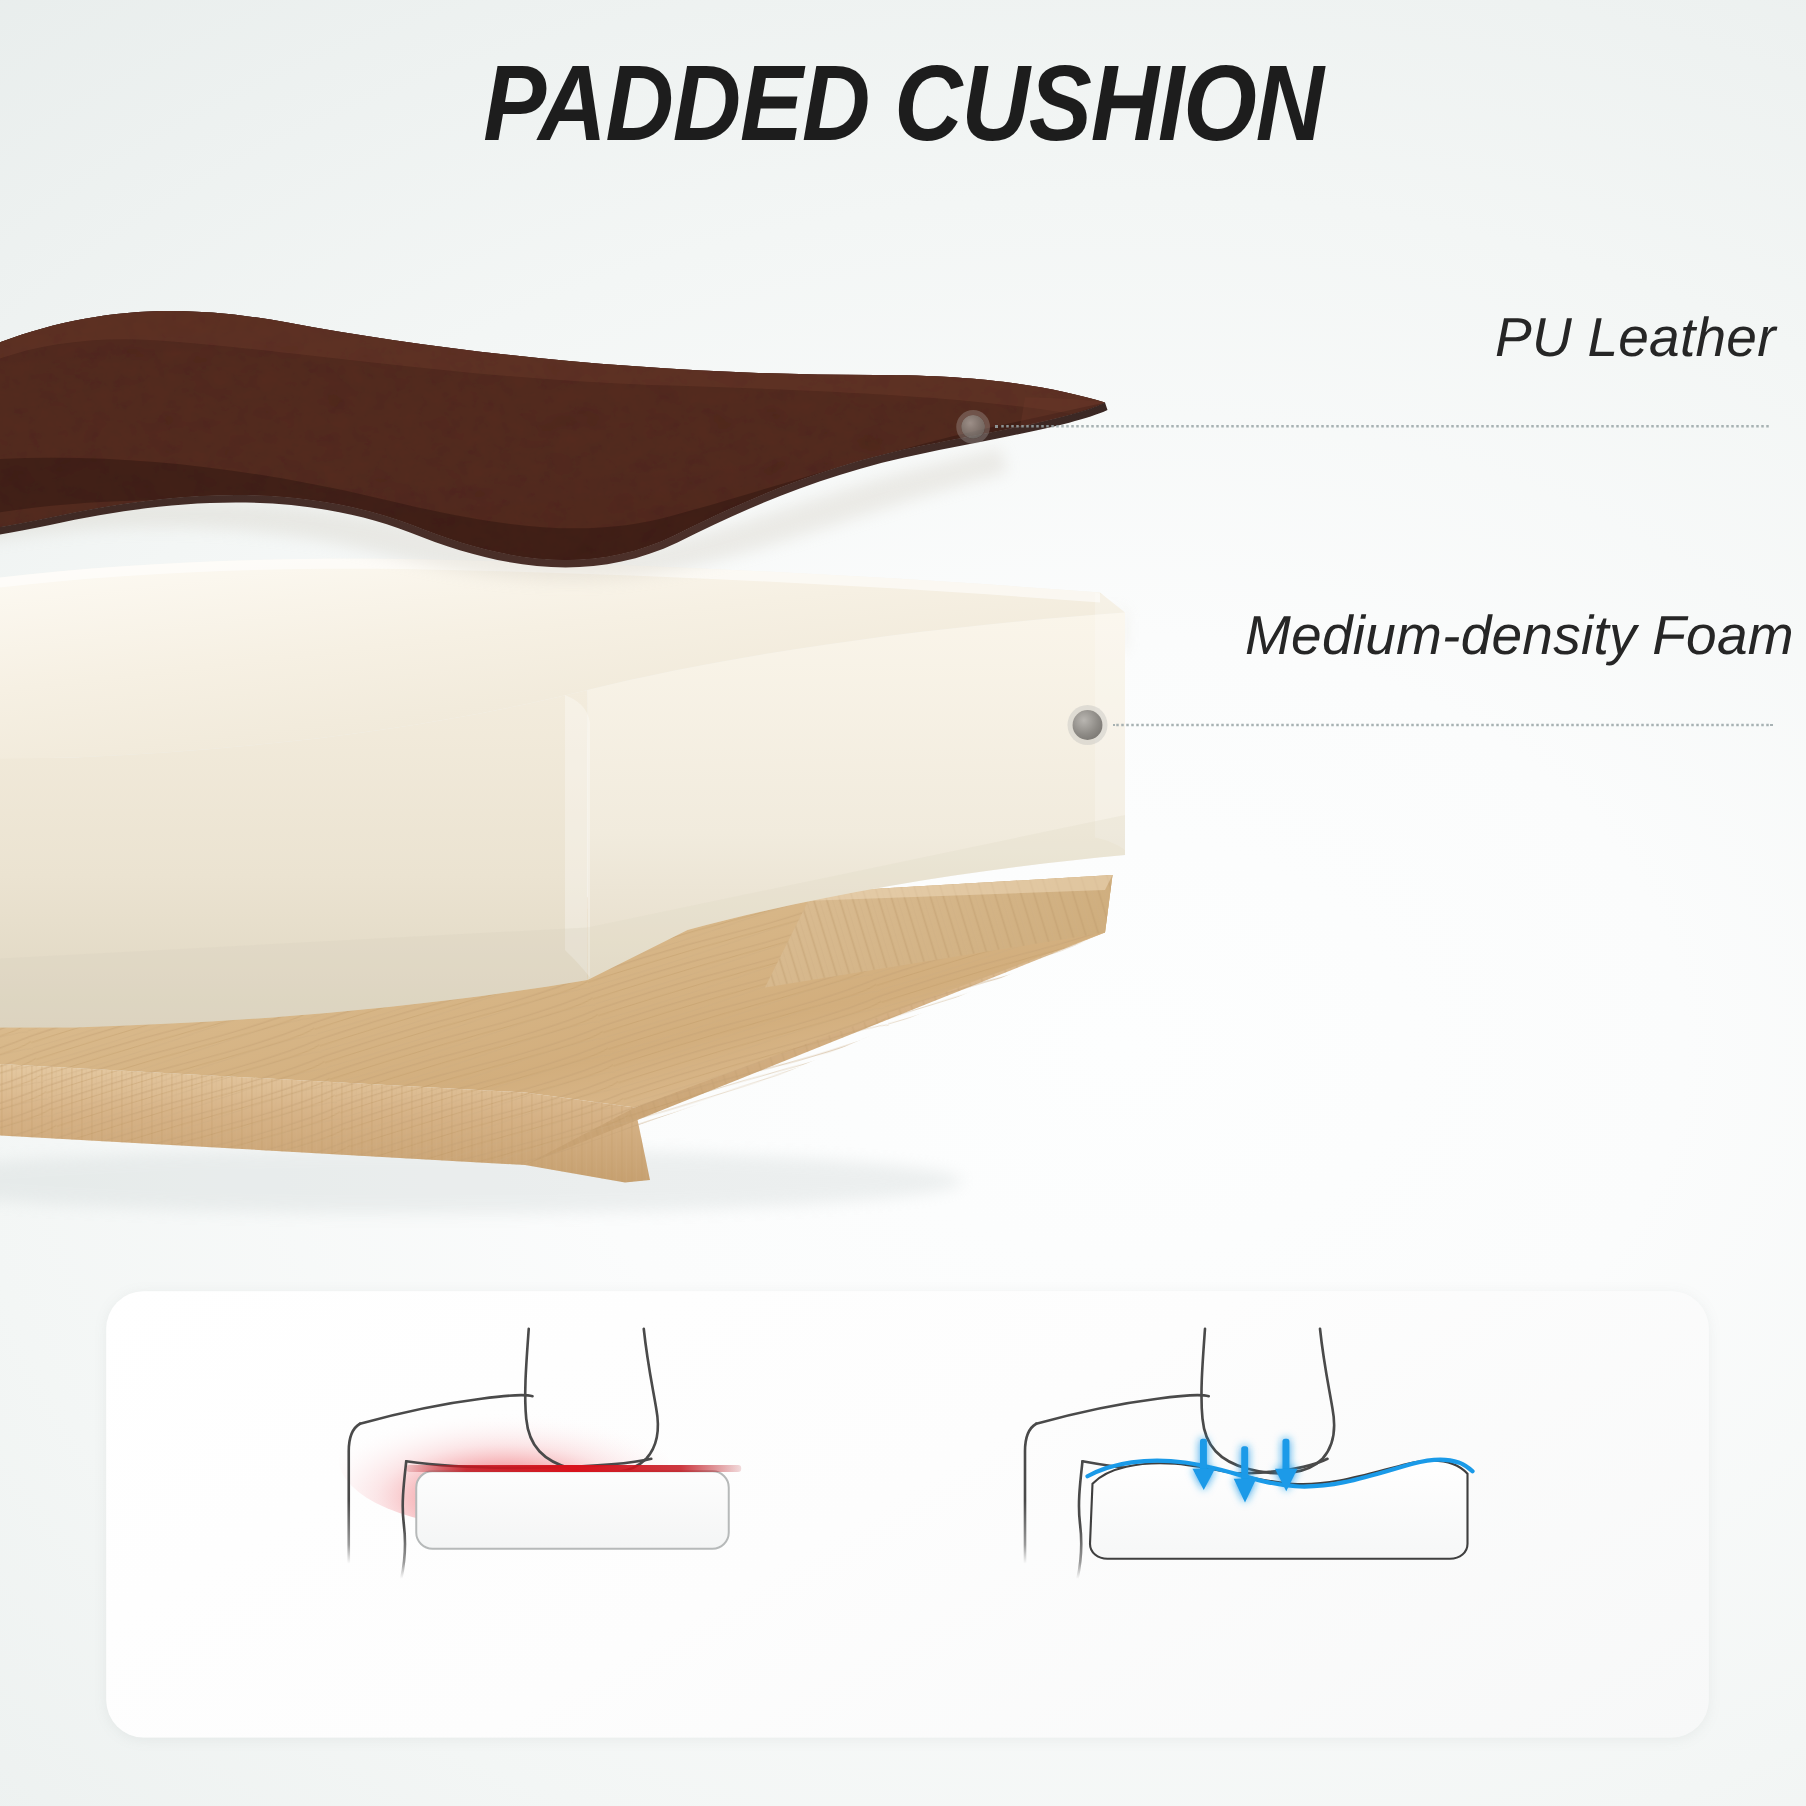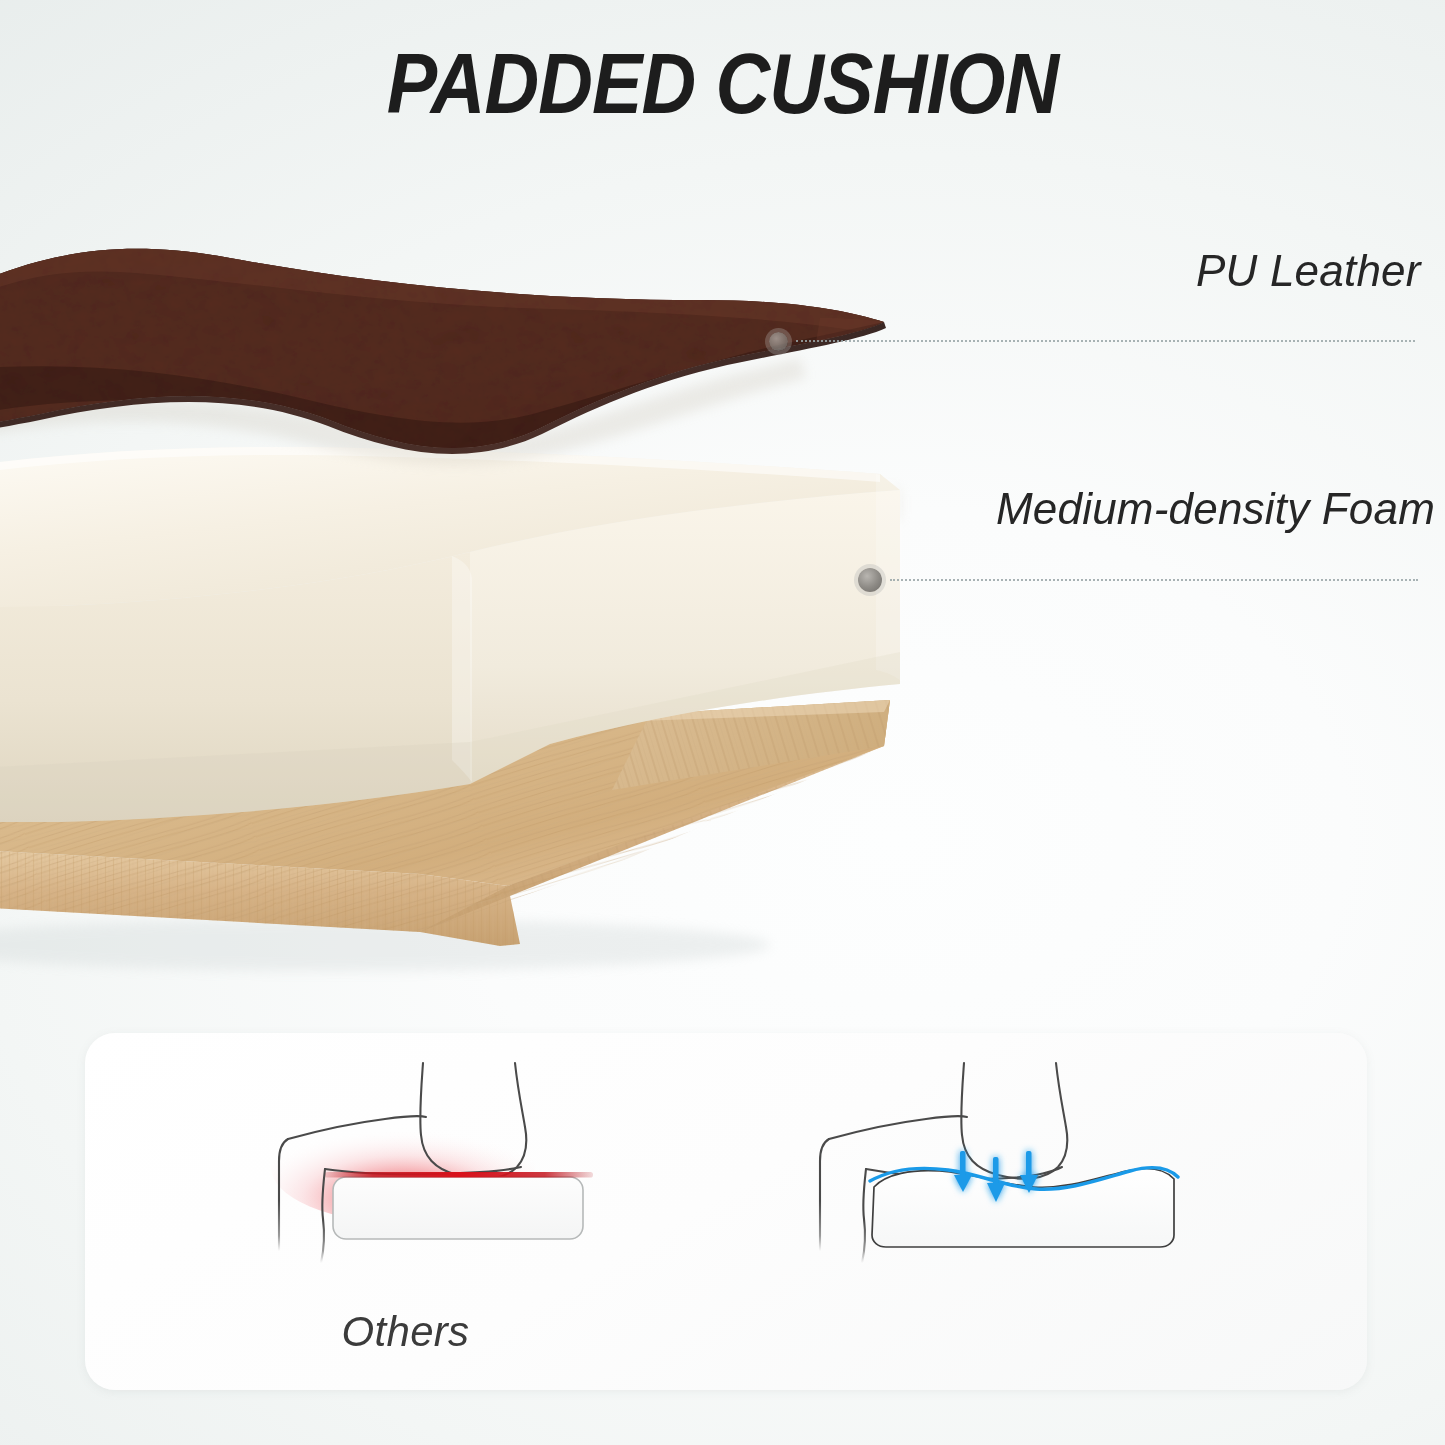--- a/index.html
+++ b/index.html
@@ -383,21 +383,20 @@
         <path d="M 203,100 C 196,104 194,112 194,122 L 194,212" fill="none" stroke="url(#bodyFadeO)" stroke-width="2.1" stroke-linecap="round"></path>
 
         <path d="M 240,130 C 238,148 236,164 238,180 C 240,196 239,210 236,224" fill="none" stroke="url(#bodyFadeO)" stroke-width="2.1" stroke-linecap="round"></path>
 
         <path d="M 240,130 C 268,134 308,136 352,135 C 392,134 420,132 436,128" fill="none" stroke="#4a4a4a" stroke-width="2.1" stroke-linecap="round"></path>
 
         <rect x="248" y="138" width="250" height="62" rx="13" ry="13" fill="url(#seatFill)" stroke="#b6b9b9" stroke-width="1.6"></rect>
 
         <rect x="240" y="133" width="268" height="5.5" rx="2.6" fill="url(#hotLine)"></rect>
       </svg>
-      <div class="cmp-label">Others</div>
     </div>
 
     <div class="cmp-half right">
       <svg class="cmp-art" viewBox="0 0 641 272">
         <defs>
           <linearGradient id="bodyFadeU" x1="0" y1="0.55" x2="0" y2="1">
             <stop offset="0%" stop-color="#4a4a4a" stop-opacity="1"></stop>
             <stop offset="70%" stop-color="#4a4a4a" stop-opacity="0.55"></stop>
             <stop offset="100%" stop-color="#4a4a4a" stop-opacity="0"></stop>
           </linearGradient>

